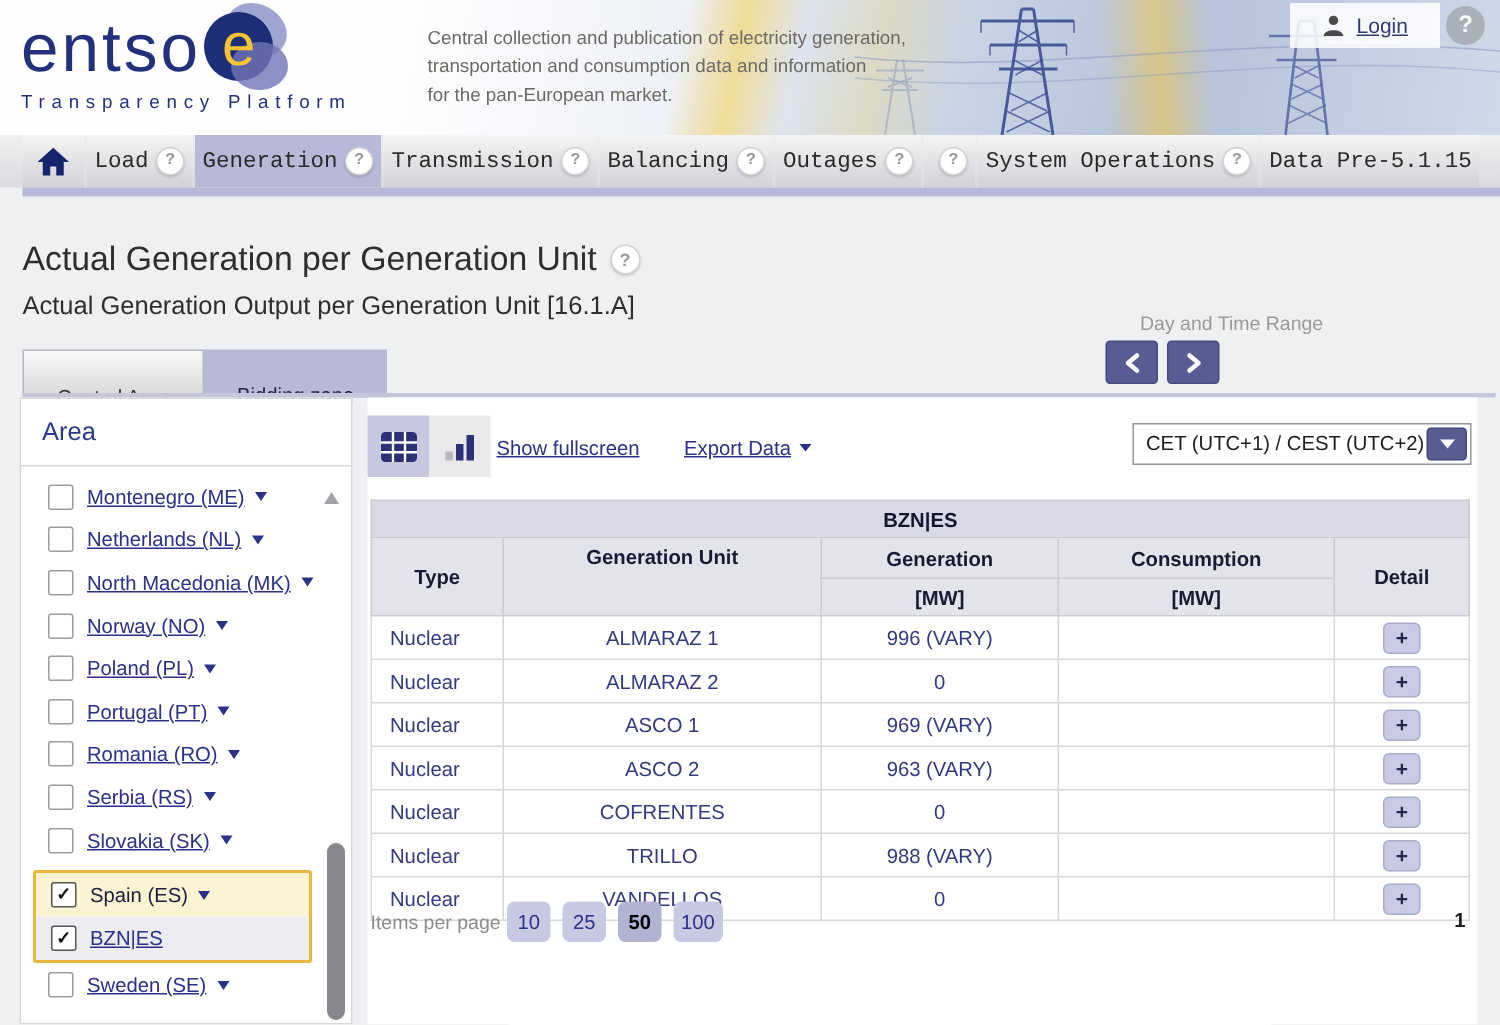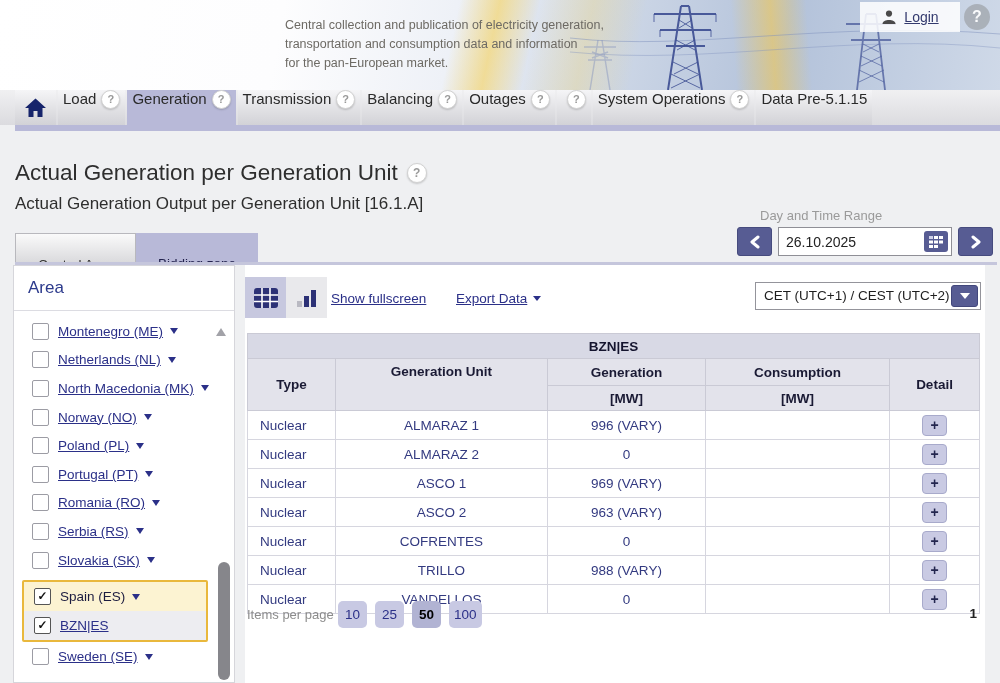--- a/index.html
+++ b/index.html
@@ -36,22 +36,22 @@
   .login-link{color:#333a6e;font-size:14px;text-decoration:underline;}
   .help-circle{position:absolute;left:964px;top:4px;width:26px;height:26px;border-radius:50%;
     background:#a7adb5;opacity:.9;color:#fff;font-weight:bold;font-size:16px;text-align:center;line-height:26px;cursor:pointer;}
 
   
   .navbar{position:absolute;left:0;top:90px;width:1000px;height:35px;box-sizing:border-box;
     background:linear-gradient(#f0f0f2,#dbdbdf);display:flex;padding-left:15px;}
   .home-tab{width:41px;display:flex;align-items:center;justify-content:center;margin-right:2px;cursor:pointer;
     background:linear-gradient(#f5f5f7 0%,#e3e3e6 50%,#d2d2d7 100%);}
   #nav-list{display:flex;margin:0;padding:0;list-style:none;}
-  .nav-tab{display:flex;padding:0 5px;margin-right:2px;white-space:nowrap;cursor:pointer;
-    background:linear-gradient(#f5f5f7 0%,#e3e3e6 50%,#d2d2d7 100%);font-size:15px;color:#2a2a2a;}
+  .nav-tab{display:flex;align-items:center;padding:0 5px;margin-right:2px;white-space:nowrap;cursor:pointer;
+    background:linear-gradient(#f5f5f7 0%,#e3e3e6 50%,#d2d2d7 100%);font-size:15px;color:#2a2a2a;font-family:Liberation Mono, monospace;}
   .nav-tab.active{background:#b8b9d8;}
   .help-badge{width:17px;height:17px;border-radius:50%;background:#fff;border:1px solid #d2d2d2;flex:none;
     box-shadow:0 1px 2px rgba(0,0,0,.18);color:#999;font-size:11px;font-weight:bold;line-height:17px;text-align:center;margin-left:5px;cursor:pointer;}
   .nav-underline{position:absolute;left:15px;top:125px;width:985px;height:6px;background:#b8b9d8;}
 
   
   .page-title{position:absolute;left:15px;top:160px;display:flex;align-items:center;gap:9px;
     font-size:22.5px;color:#2e2e2e;}
   .help-badge.lg{width:18px;height:18px;line-height:18px;font-size:12px;margin-left:0;}
   .page-subtitle{position:absolute;left:15px;top:194px;font-size:17px;color:#2e2e2e;}
@@ -156,20 +156,32 @@
       </g>
       <g stroke="#50619f" stroke-width="1.8" opacity="0.8" fill="none">
         <path d="M287,90 L296,14 M315,90 L306,14 M296,14 L306,14"></path>
         <path d="M276,24 L326,24 M281,40 L321,40"></path>
       </g>
       <g stroke="#50619f" stroke-width="1" opacity="0.7" fill="none">
         <path d="M291,56 L312,66 M312,56 L291,66 M293,44 L309,52 M309,44 L293,52 M289,70 L314,82 M314,70 L289,82"></path>
       </g>
     </svg>
 
+    <div class="logo">
+      <div class="logo-line">
+        <span class="logo-text">entso</span>
+        <span class="logo-e">
+          <span class="blob1"></span>
+          <span class="disc"></span>
+          <span class="blob2"></span>
+          <span class="echar">e</span>
+        </span>
+      </div>
+      <div class="logo-sub">Transparency Platform</div>
+    </div>
 
     <div class="tagline">
       <div>Central collection and publication of electricity generation,</div>
       <div>transportation and consumption data and information</div>
       <div>for the pan-European market.</div>
     </div>
 
     <div class="login-box">
       <svg width="16" height="16" viewBox="0 0 16 16">
         <circle cx="8" cy="4.6" r="3.1" fill="#4a4a4a"></circle>
@@ -227,35 +239,20 @@
     <span class="help-badge lg">?</span>
   </h1>
   <div class="page-subtitle">Actual Generation Output per Generation Unit [16.1.A]</div>
 
   <div class="dt-label">Day and Time Range</div>
   <div class="dt-controls">
     <div class="dt-btn">
       <svg width="12" height="14" viewBox="0 0 12 14">
         <path d="M9,2 L3,7 L9,12" stroke="#fff" stroke-width="3" fill="none" stroke-linecap="round" stroke-linejoin="round"></path>
       </svg>
-    </div>
-    <div class="dt-input-wrap">
-      <input class="dt-input" readonly="" value="26.10.2025" style="">
-      <div class="cal-btn">
-        <svg width="14" height="12" viewBox="0 0 14 12">
-          <rect x="0" y="0" width="4" height="3" fill="#cfd1e8"></rect>
-            <rect x="5" y="0" width="4" height="3" fill="#fff"></rect>
-            <rect x="10" y="0" width="4" height="3" fill="#fff"></rect>
-          <rect x="0" y="4.5" width="4" height="3" fill="#fff"></rect>
-            <rect x="5" y="4.5" width="4" height="3" fill="#fff"></rect>
-            <rect x="10" y="4.5" width="4" height="3" fill="#fff"></rect>
-          <rect x="0" y="9" width="4" height="3" fill="#fff"></rect>
-            <rect x="5" y="9" width="4" height="3" fill="#fff"></rect>
-        </svg>
-      </div>
     </div>
     <div class="dt-btn">
       <svg width="12" height="14" viewBox="0 0 12 14">
         <path d="M3,2 L9,7 L3,12" stroke="#fff" stroke-width="3" fill="none" stroke-linecap="round" stroke-linejoin="round"></path>
       </svg>
     </div>
   </div>
 
   <div class="filter-tabs">
     <div class="ftab inactive">Control Area</div>

